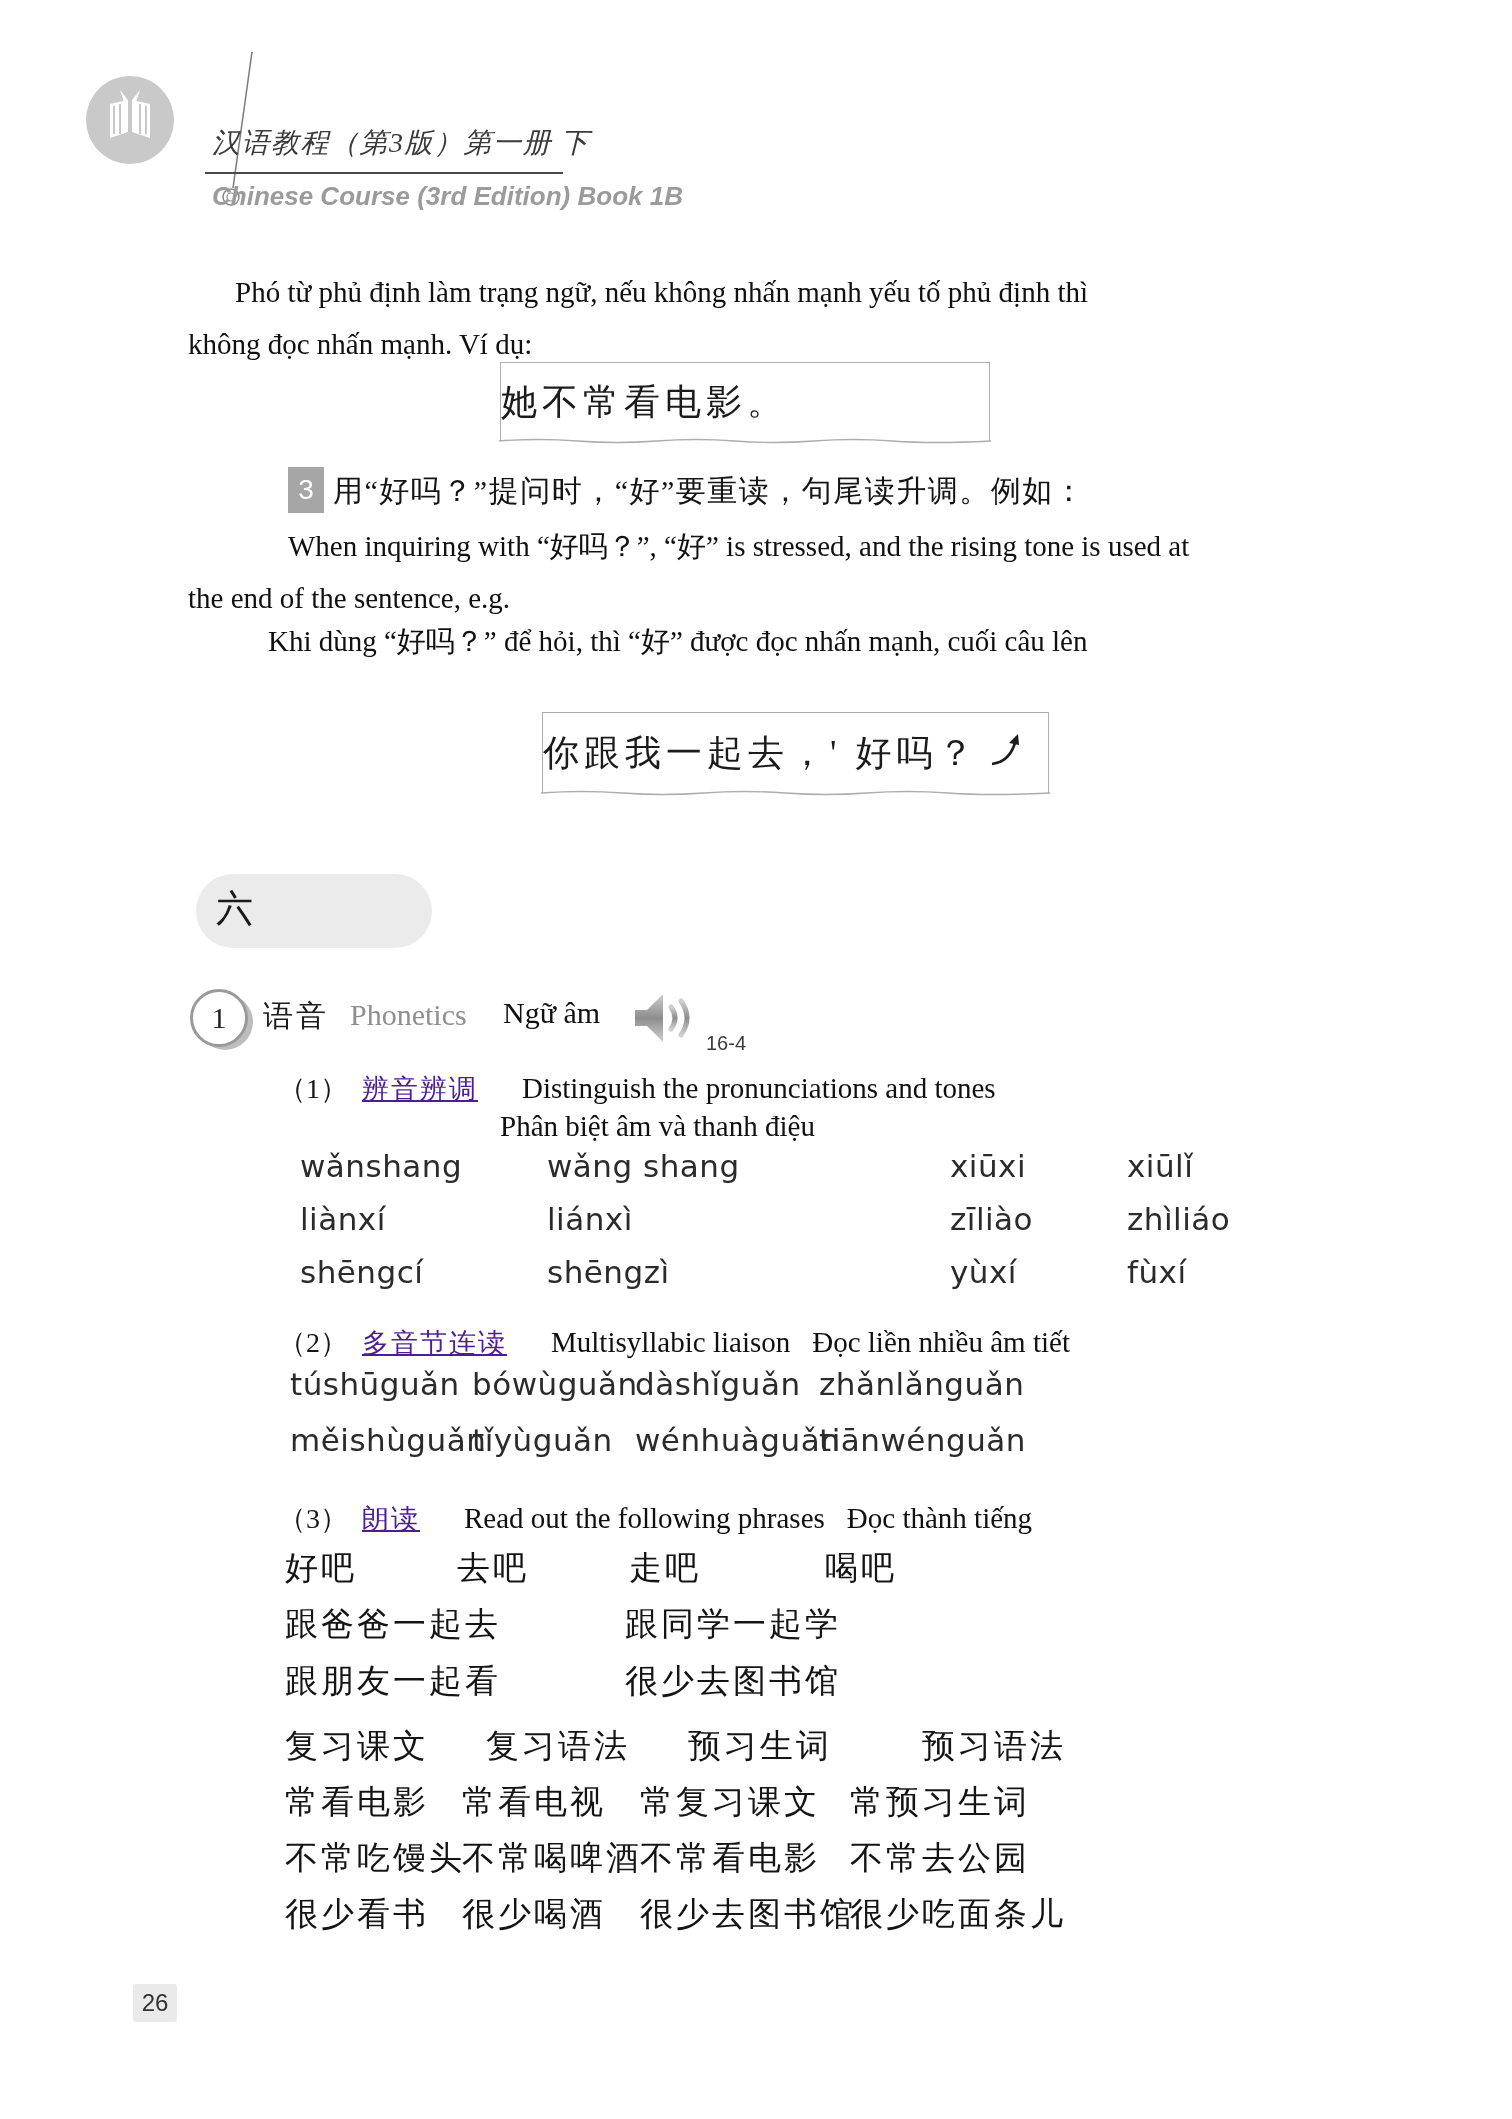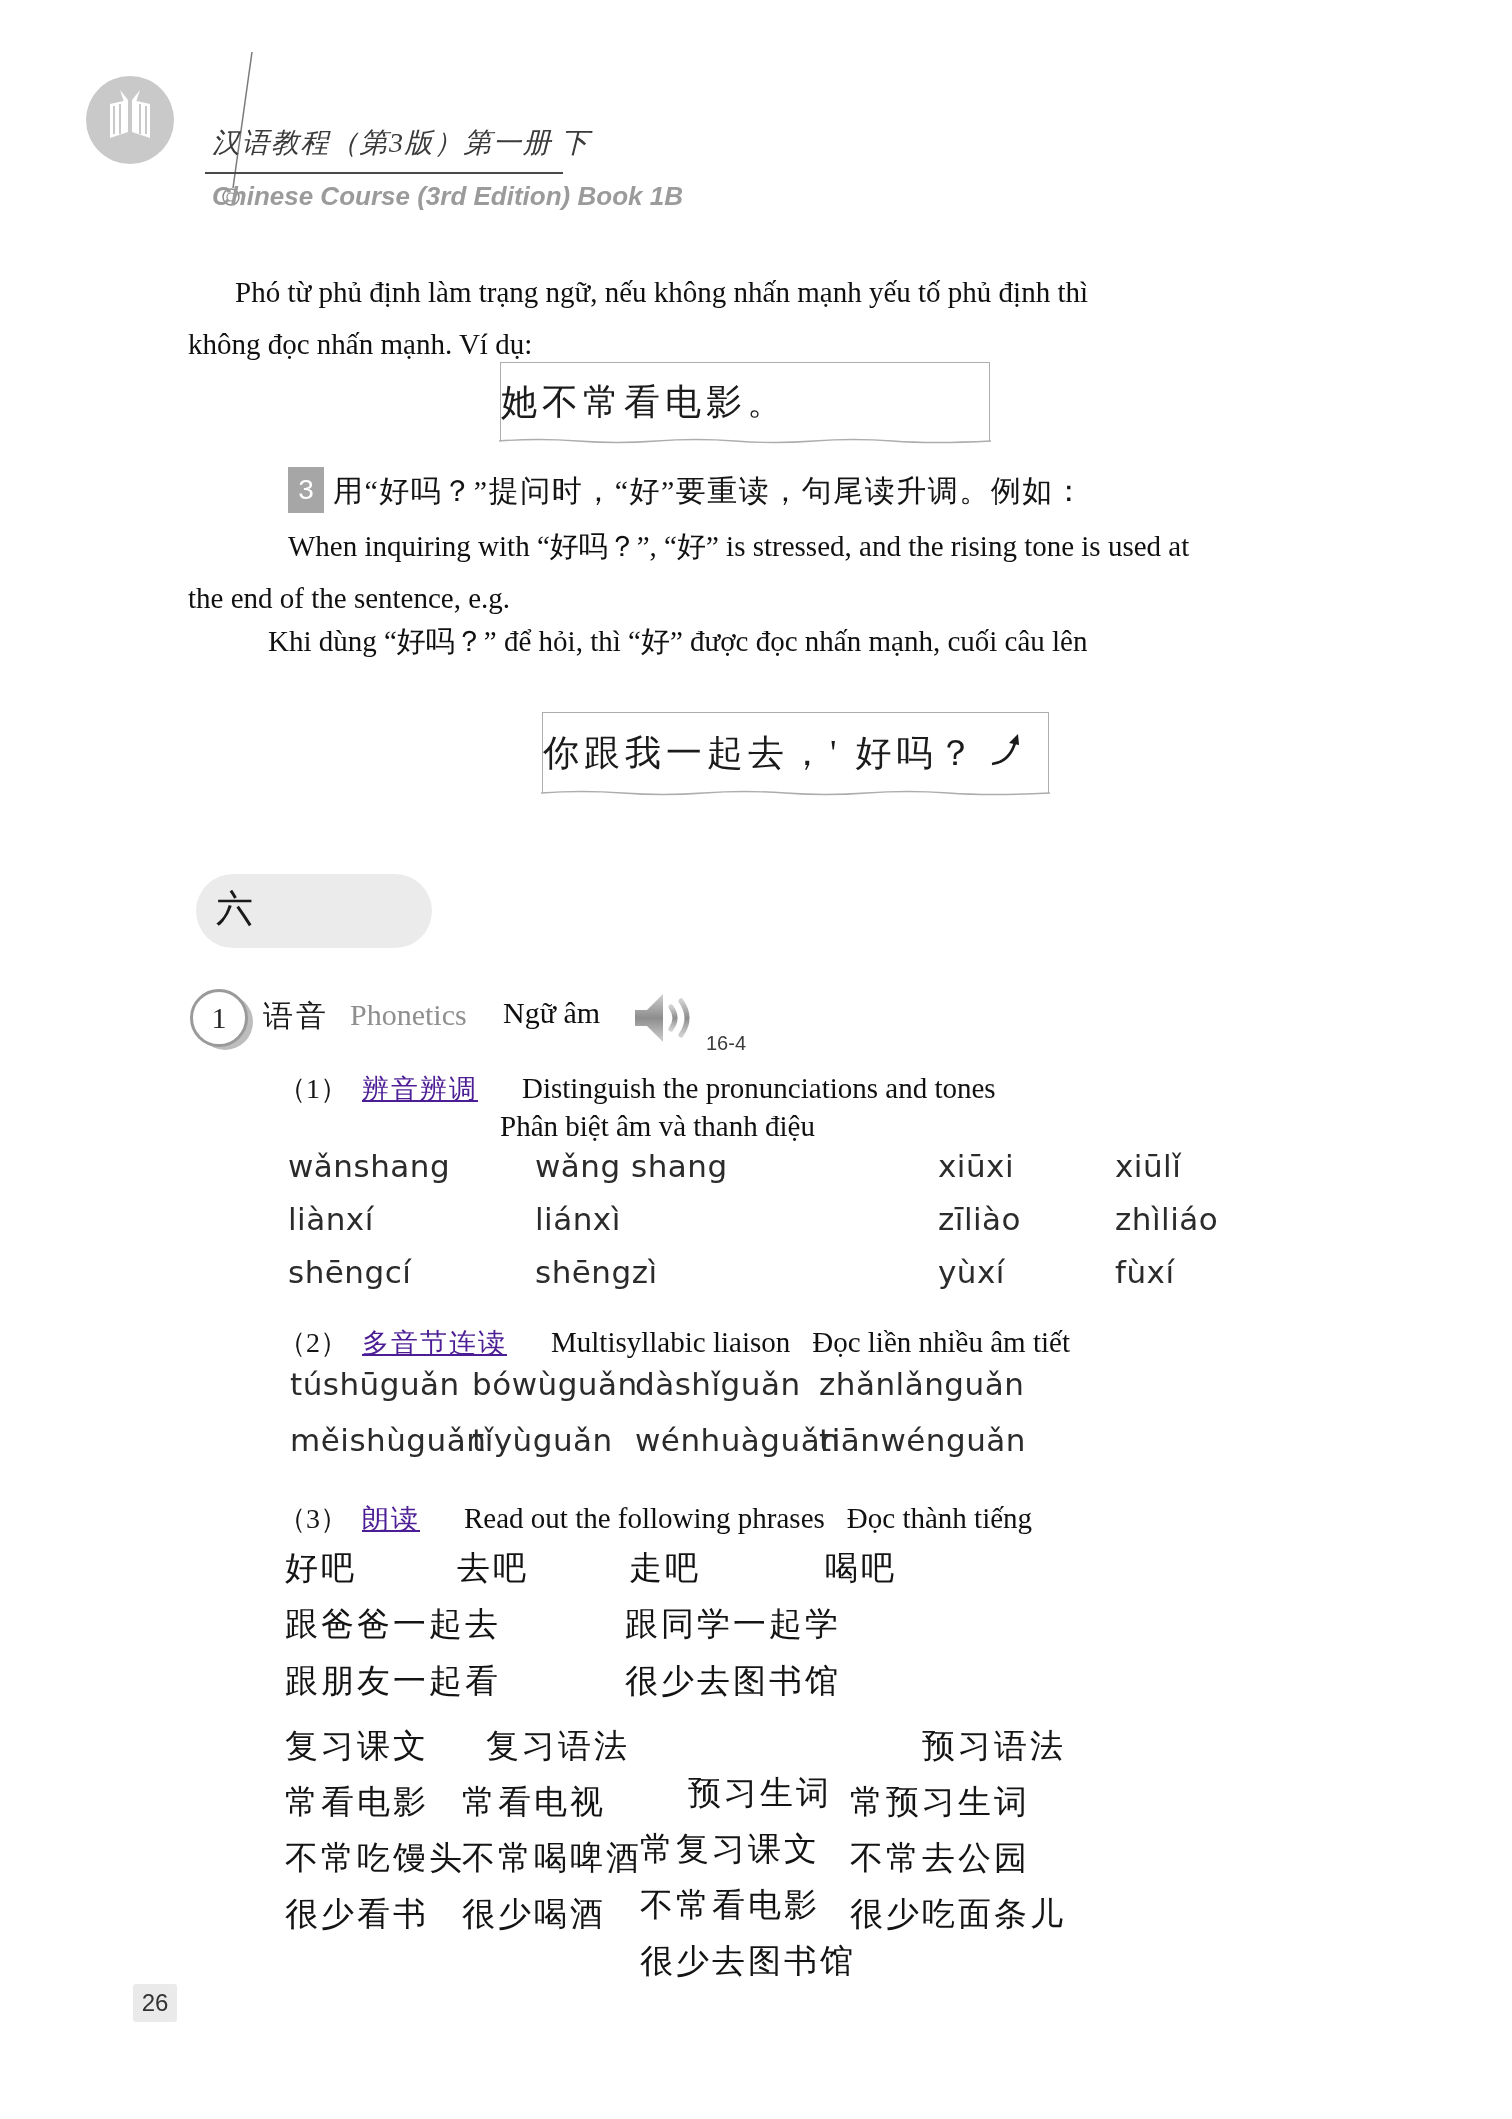--- a/index.html
+++ b/index.html
@@ -66,38 +66,38 @@
   .exhead .cn{font-size:27px;color:#4c1d95;letter-spacing:2px;margin-left:14px;text-decoration:underline;}
   .exhead .en{font-size:29px;color:#101010;margin-left:44px;}
   .exhead .vi{font-size:29px;color:#101010;margin-left:22px;}
   .ex1head{left:278px;top:1070px;}
   .ex1vi{left:500px;top:1110px;font-size:29px;color:#101010;}
   .ex2head{left:278px;top:1324px;}
   .ex3head{left:278px;top:1500px;}
 
   
   .row{position:absolute;display:flex;white-space:nowrap;}
-  .g1{left:288px;align-items:center;}
+  .g1{left:300px;align-items:center;}
   .g1 .c1{width:247px;} .g1 .c2{width:403px;} .g1 .c3{width:177px;}
   .g1r1{top:1148px;} .g1r2{top:1201px;} .g1r3{top:1254px;}
   .pyl{font-size:31px;}
   .g2{left:290px;}
   .g2 .c1{width:182px;} .g2 .c2{width:163px;} .g2 .c3{width:184px;}
   .g2r1{top:1366px;} .g2r2{top:1422px;}
 
   
   .cnph{font-size:33px;color:#141414;letter-spacing:3px;}
   .g3{left:285px;}
   .g3 .c1{width:172px;} .g3 .c2{width:172px;} .g3 .c3{width:196px;}
   .g3r1{top:1546px;}
   .g4{left:285px;}
   .g4 .c1{width:340px;}
   .g4r1{top:1602px;} .g4r2{top:1659px;}
   .g5{left:285px;}
-  .g5 .c1{width:177px;} .g5 .c2{width:178px;} .g5 .c3{width:210px;margin-top:47px;}
+  .g5 .c1{width:177px;} .g5 .c2{width:178px;} .g5 .c3{width:210px;}
   .g5r1{top:1724px;gap:24px;} .g5r2{top:1780px;} .g5r3{top:1836px;} .g5r4{top:1892px;}
 
   
   .pageno{left:133px;top:1984px;width:44px;height:38px;background:#eaeaea;border-radius:3px;
           display:flex;align-items:center;justify-content:center;font-size:24px;color:#333;
           font-family:"Liberation Sans",sans-serif;}
 </style>
 </head>
 <body>
 

